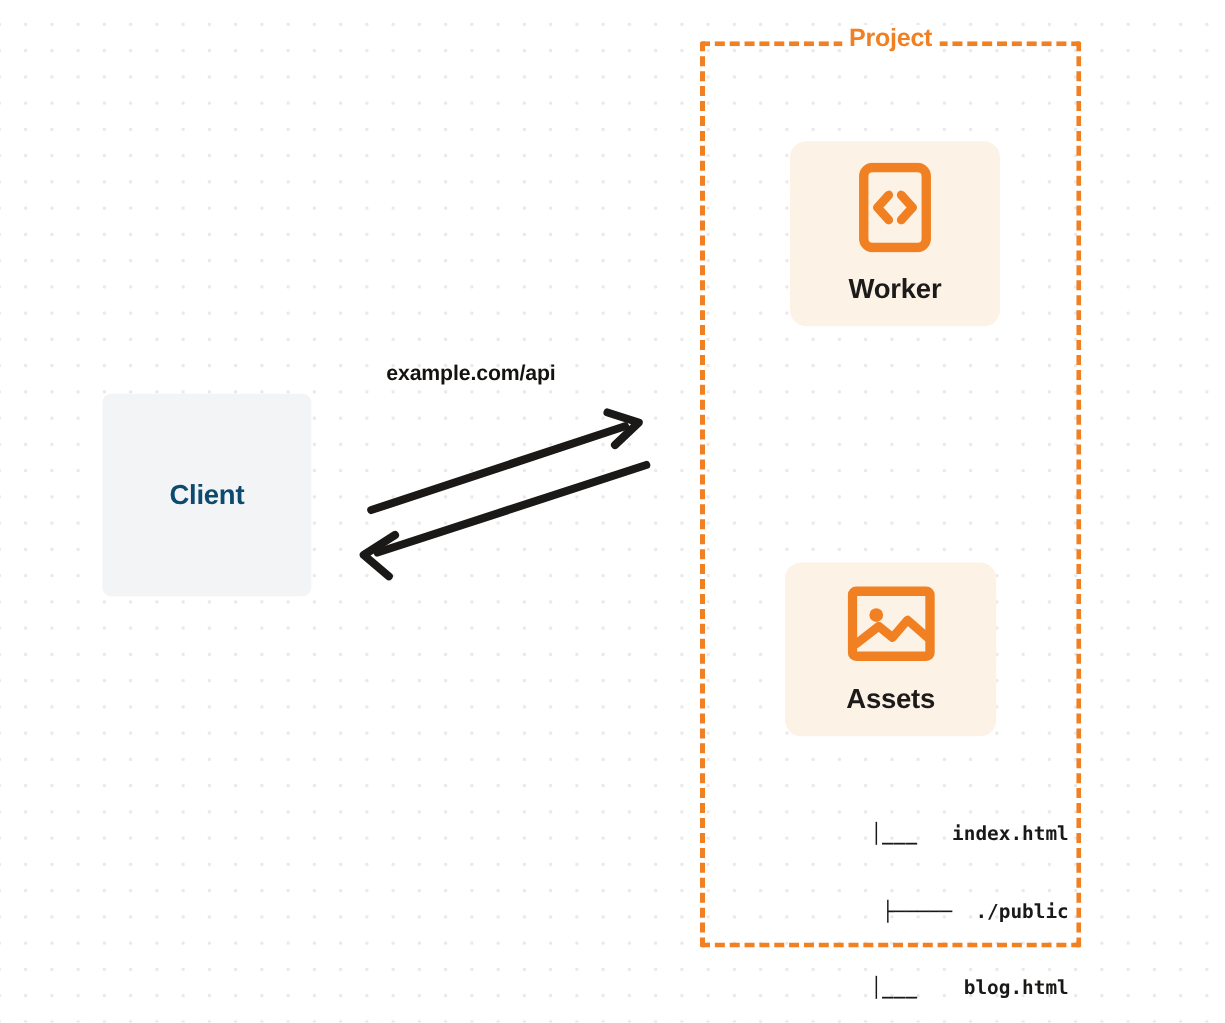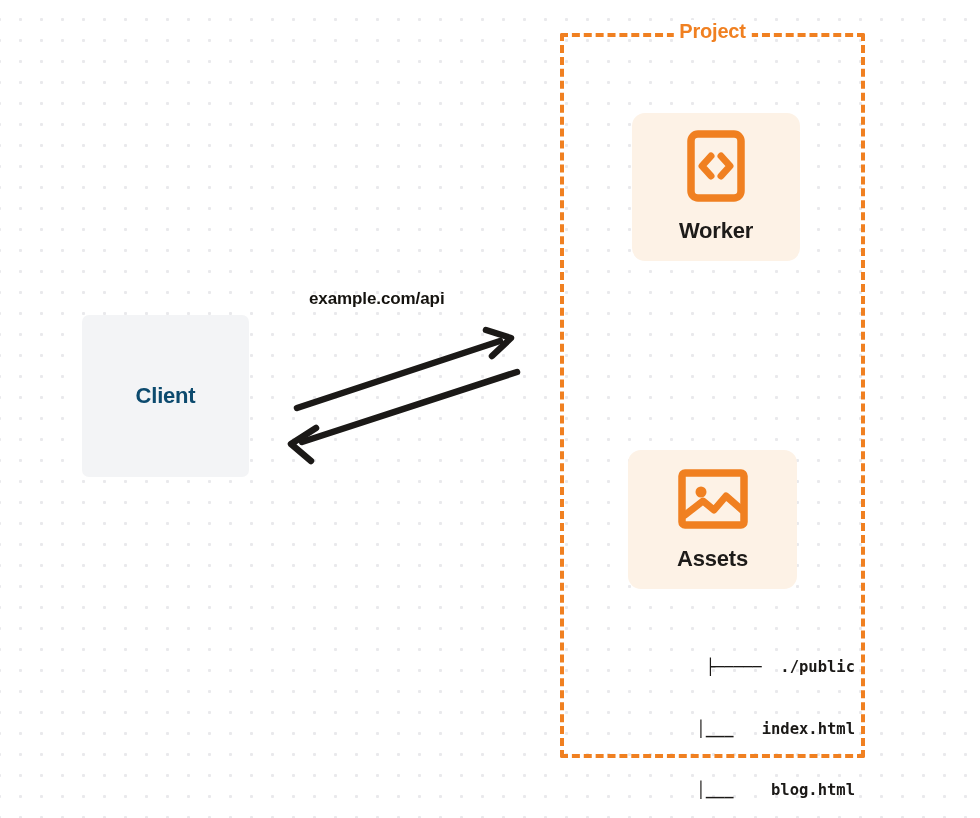--- a/index.html
+++ b/index.html
@@ -187,20 +187,20 @@
         <svg width="70" height="62" viewBox="0 0 70 62">
           <rect x="4" y="5" width="62" height="52" rx="3" ry="3" fill="none" stroke="#F08021" stroke-width="7.5"></rect>
           <circle cx="23" cy="24" r="5.5" fill="#F08021"></circle>
           <polyline points="7,47 25,33 36,42 48,28 64,42" fill="none" stroke="#F08021" stroke-width="7" stroke-linecap="round" stroke-linejoin="round"></polyline>
         </svg>
       </span>
       <span class="card-label">Assets</span>
     </div>
 
     <div class="file-tree">
+      <span class="tree-row">   │___   index.html</span>
       <span class="tree-row">├─────  ./public</span>
-      <span class="tree-row">   │___   index.html</span>
       <span class="tree-row">   │___    blog.html</span>
       
     </div>
   </div>
 
 </div>
 
 </body></html>

